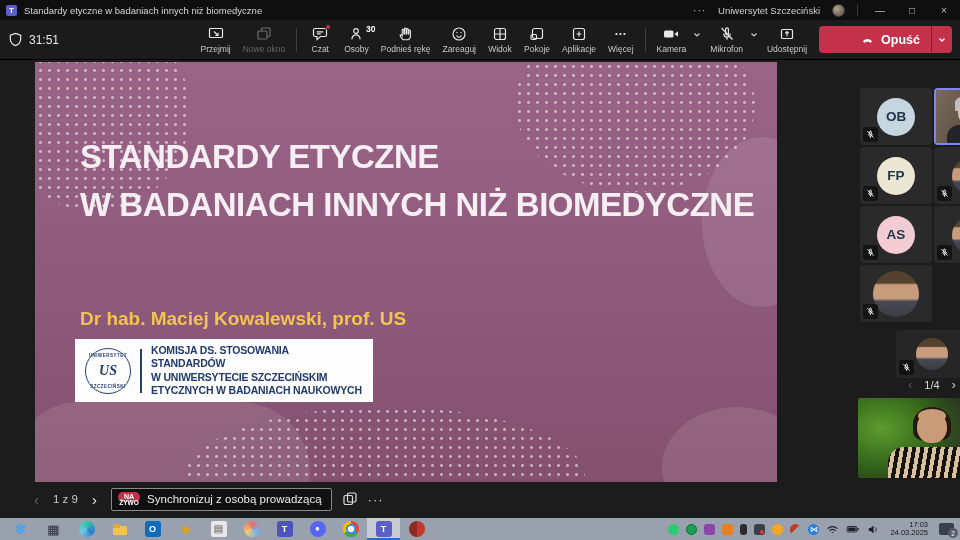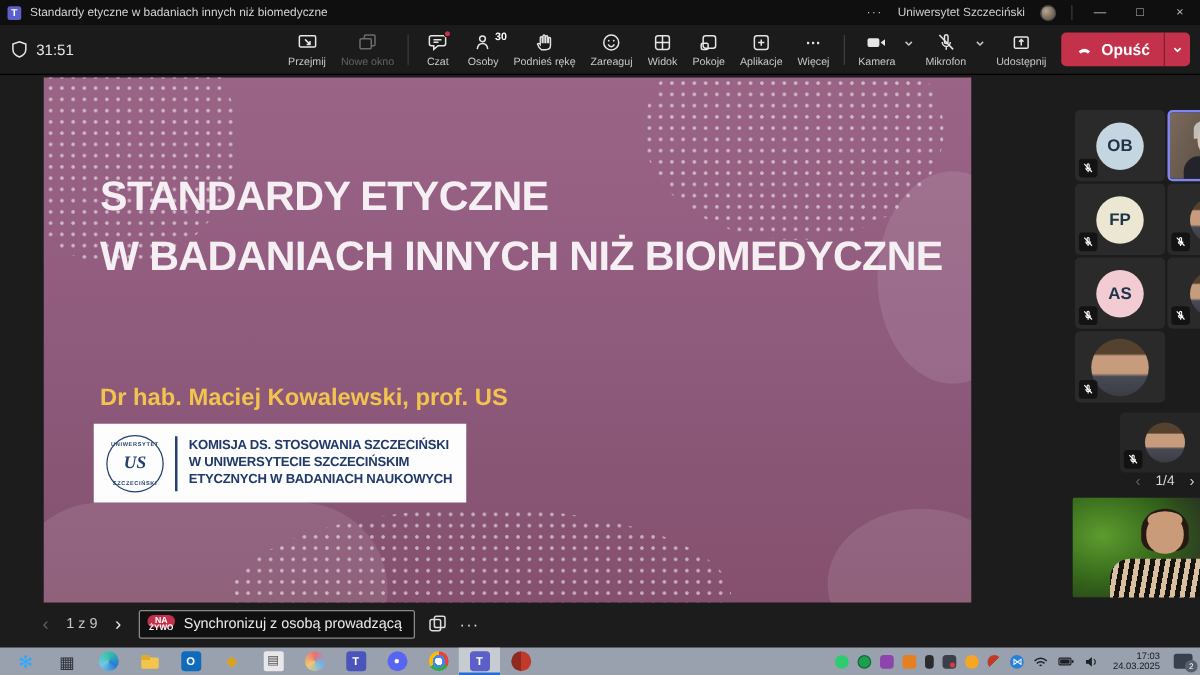--- a/index.html
+++ b/index.html
@@ -33,21 +33,21 @@
   .tool-sep { width:1px; height:24px; background:#3d3d3d; margin:0 5px; }
   .icon-wrap { position:relative; height:16px; display:flex; align-items:center; }
   .dot-badge { position:absolute; right:-3px; top:-2px; width:6px; height:6px; border-radius:50%;
     background:#c4314b; border:1px solid #1b1b1b; }
   .count-badge { position:absolute; right:-11px; top:-2px; font-size:8.5px; color:#fff; font-weight:bold; }
   .dev-group { display:flex; align-items:center; }
   .chev { margin:0 3px 10px 1px; }
   .leave-btn { display:flex; align-items:stretch; height:27px; background:#c4314b; border-radius:4px;
     overflow:hidden; margin-left:6px; }
   .leave-main { display:flex; align-items:center; gap:6px; padding:0 11px; color:#fff;
-    font-size:12.5px; font-weight:bold; }
+    font-size:12.5px; font-weight:bold;margin-left:30px; }
   .leave-chev { display:flex; align-items:center; padding:0 6px; border-left:1px solid rgba(0,0,0,.35); }
 
   
   .stage { position:absolute; left:0; top:60px; width:960px; height:458px; background:#1c1c1c; }
   .slide { position:absolute; left:35px; top:2px; width:742px; height:420px; overflow:hidden;
     background:linear-gradient(180deg,#9a6487 0%, #8e5a7c 55%, #84506d 100%); }
   .dots { background-image:radial-gradient(rgba(255,255,255,.55) 1.1px, transparent 1.7px);
     background-size:9px 9px; position:absolute; }
   .dots-tl { left:-35px; top:-50px; width:190px; height:200px; border-radius:50%; }
   .dots-tm { left:480px; top:-45px; width:240px; height:175px; border-radius:50%; }
@@ -359,21 +359,21 @@
       <div class="slide-title t2">W BADANIACH INNYCH NIŻ BIOMEDYCZNE</div>
       <div class="slide-author">Dr hab. Maciej Kowalewski, prof. US</div>
       <div class="logo-box">
         <div class="seal">
           <span class="seal-top">UNIWERSYTET</span>
           <span class="seal-us">US</span>
           <span class="seal-bottom">SZCZECIŃSKI</span>
         </div>
         <div class="logo-div"></div>
         <div class="logo-text">
-          <div>KOMISJA DS. STOSOWANIA SZCZECIŃSKI</div>
+          <div>KOMISJA DS. STOSOWANIA STANDARDÓW</div>
           <div>W UNIWERSYTECIE SZCZECIŃSKIM</div>
           <div>ETYCZNYCH W BADANIACH NAUKOWYCH</div>
         </div>
       </div>
     </div>
 
     <div class="pres-bar">
       <span class="pg-chev pg-prev">‹</span>
       <span class="pg-label">1 z 9</span>
       <span class="pg-chev pg-next">›</span>

